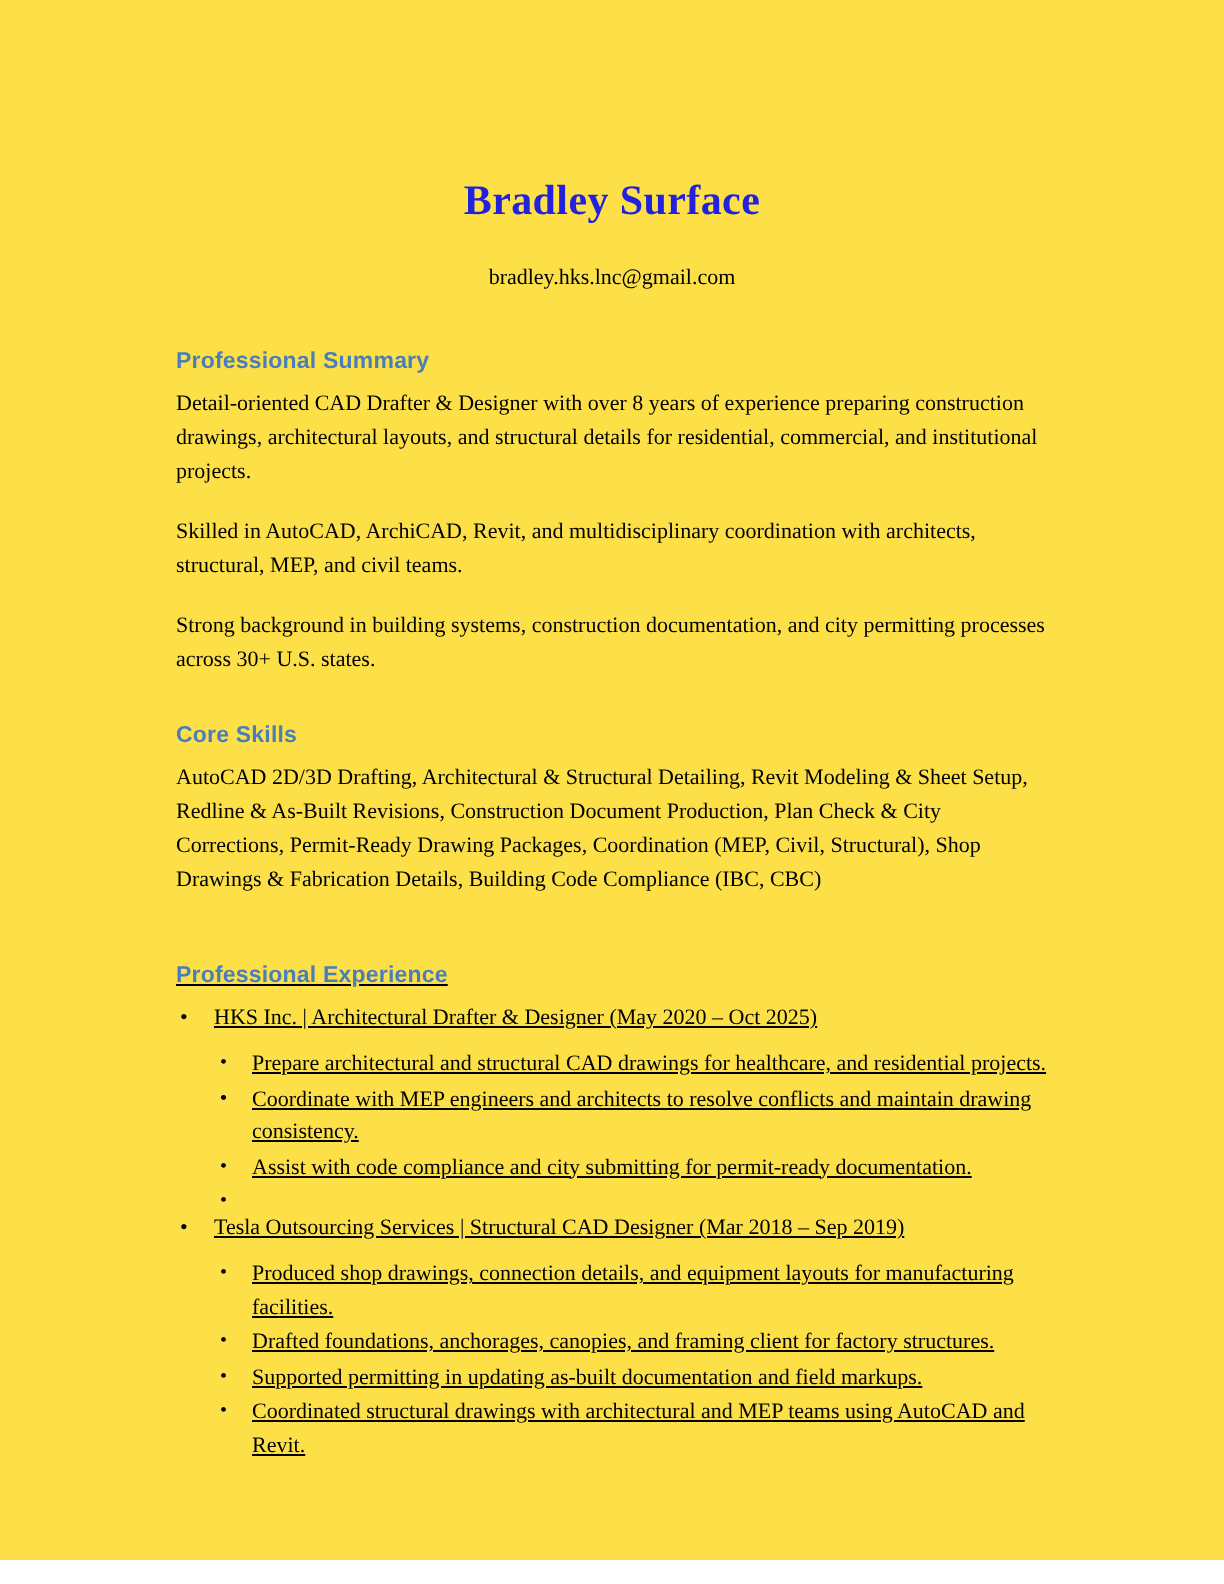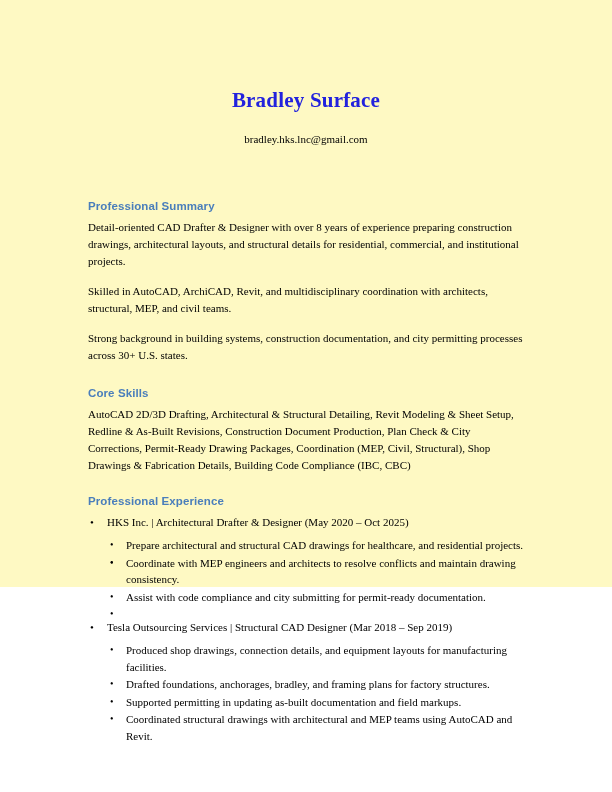--- a/index.html
+++ b/index.html
@@ -11,24 +11,24 @@
     height: 792px;
     background: #ffffff;
     font-family: "Liberation Serif", "DejaVu Serif", serif;
     color: #000000;
     overflow: hidden;
   }
 
   .page {
     position: relative;
     width: 612px;
-    height: 587px;
+    height: 780px;
     box-sizing: border-box;
     padding: 0 88px 0 88px;
-    background: #fef9c3;
+    background: #fde047;
   }
 
   
   .header {
     padding-top: 88px;
     text-align: center;
   }
   .doc-name {
     font-family: "Liberation Serif", "DejaVu Serif", serif;
     font-weight: bold;
@@ -43,23 +43,23 @@
     font-size: 11px;
     line-height: 14px;
     color: #000000;
     margin: 20px 0 0 0;
   }
 
   
   .section {
     margin-top: 0;
   }
-  .section-summary { margin-top: 53px; }
+  .section-summary { margin-top: 28px; }
   .section-skills  { margin-top: 22px; }
-  .section-exp     { margin-top: 20px; }
+  .section-exp     { margin-top: 32px; text-decoration: underline; }
 
   .section-heading {
     font-family: "Liberation Sans", "DejaVu Sans", sans-serif;
     font-weight: bold;
     font-size: 11.5px;
     line-height: 15px;
     color: #4A7EBB;
     letter-spacing: 0.1px;
     margin: 0 0 5px 0;
   }
@@ -189,21 +189,21 @@
         <span class="bullet">•</span>
         <span>Tesla Outsourcing Services | Structural CAD Designer (Mar 2018 – Sep 2019)</span>
       </div>
       <ul class="job-points">
         <li>
           <span class="bullet">•</span>
           <span>Produced shop drawings, connection details, and equipment layouts for manufacturing facilities.</span>
         </li>
         <li>
           <span class="bullet">•</span>
-          <span>Drafted foundations, anchorages, bradley, and framing plans for factory structures.</span>
+          <span>Drafted foundations, anchorages, canopies, and framing client for factory structures.</span>
         </li>
         <li>
           <span class="bullet">•</span>
           <span>Supported permitting in updating as-built documentation and field markups.</span>
         </li>
         <li>
           <span class="bullet">•</span>
           <span>Coordinated structural drawings with architectural and MEP teams using AutoCAD and Revit.</span>
         </li>
       </ul>

